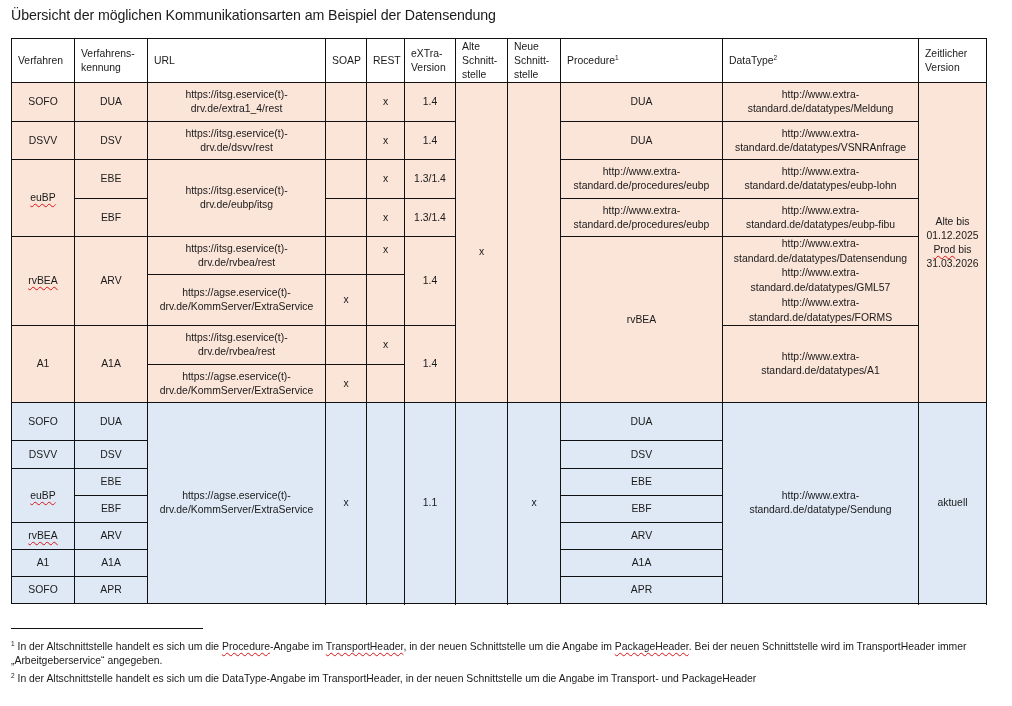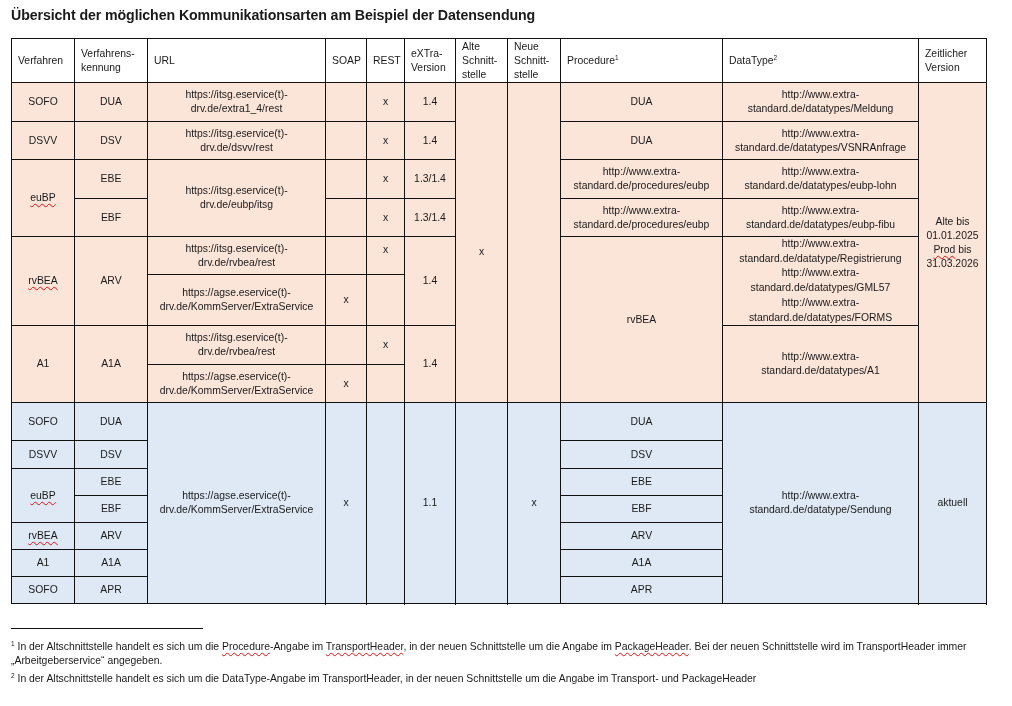--- a/index.html
+++ b/index.html
@@ -1,18 +1,18 @@
 <!DOCTYPE html>
 <html><head>
 <meta charset="utf-8">
 <style>
   html, body { margin: 0; padding: 0; background: #ffffff; }
   body { width: 1012px; height: 706px; position: relative; overflow: hidden;
          font-family: "Liberation Sans", sans-serif; color: #1a1a1a; }
-  .title { position: absolute; left: 11px; top: 7px; font-size: 14.2px; font-weight: bold; letter-spacing: -0.1px; }
+  .title { position: absolute; left: 11px; top: 7px; font-size: 14.2px; font-weight: normal; letter-spacing: -0.1px; }
   table.grid { position: absolute; left: 11px; top: 38px; border-collapse: collapse; table-layout: fixed; }
   table.grid td { border: 1px solid #111; font-size: 10.4px; line-height: 14px; padding: 0 3px; text-align: center; vertical-align: middle; overflow: hidden; }
   table.grid td.hd { background: #ffffff; text-align: left; padding-left: 6px; }
   td.p { background: #fbe4d8; }
   td.b { background: #dee9f5; }
   .sq { text-decoration: underline wavy #d11; text-decoration-thickness: 1px; text-underline-offset: 2px; }
   sup { font-size: 6.5px; vertical-align: super; line-height: 0; }
   .fn-rule { position: absolute; left: 11px; top: 628px; width: 192px; height: 1px; background: #111; }
   .fn { position: absolute; left: 11px; font-size: 10.4px; line-height: 14px; width: 990px; }
   .fn1 { top: 640px; }
@@ -60,21 +60,21 @@
     <td class="p"></td>
     <td class="p">x</td>
     <td class="p">1.4</td>
     <td class="p" rowspan="8" style="vertical-align:top;padding-top:2px">
           <div style="margin-top:160px">x</div>
         </td>
     <td class="p" rowspan="8"></td>
     <td class="p">DUA</td>
     <td class="p"><span>http://www.extra-</span><br><span>standard.de/datatypes/Meldung</span></td>
     <td class="p" rowspan="8">
-      <div><span>Alte bis</span><br><span>01.01.2025</span></div>
+      <div><span>Alte bis</span><br><span>01.12.2025</span></div>
       <div style=""><span class="sq">Prod</span><span> bis</span><br><span>31.03.2026</span></div>
     </td>
   </tr>
 
   <tr style="height:38px">
     <td class="p">DSVV</td>
     <td class="p">DSV</td>
     <td class="p"><span>https://itsg.eservice(t)-</span><br><span>drv.de/dsvv/rest</span></td>
     <td class="p"></td>
     <td class="p">x</td>
@@ -105,21 +105,21 @@
 
   <tr style="height:38px">
     <td class="p" rowspan="2"><span class="sq">rvBEA</span></td>
     <td class="p" rowspan="2">ARV</td>
     <td class="p"><span>https://itsg.eservice(t)-</span><br><span>drv.de/rvbea/rest</span></td>
     <td class="p"></td>
     <td class="p" style="vertical-align:top;padding-top:6px">x</td>
     <td class="p" rowspan="2">1.4</td>
     <td class="p" rowspan="4">rvBEA</td>
     <td class="p" rowspan="2" style="line-height:14.7px">
-      <span>http://www.extra-</span><br><span>standard.de/datatype/Registrierung</span><br>
+      <span>http://www.extra-</span><br><span>standard.de/datatypes/Datensendung</span><br>
       <span>http://www.extra-</span><br><span>standard.de/datatypes/GML57</span><br>
       <span>http://www.extra-</span><br><span>standard.de/datatypes/FORMS</span>
     </td>
   </tr>
 
   <tr style="height:51px">
     <td class="p"><span>https://agse.eservice(t)-</span><br><span>drv.de/KommServer/ExtraService</span></td>
     <td class="p">x</td>
     <td class="p"></td>
   </tr>

